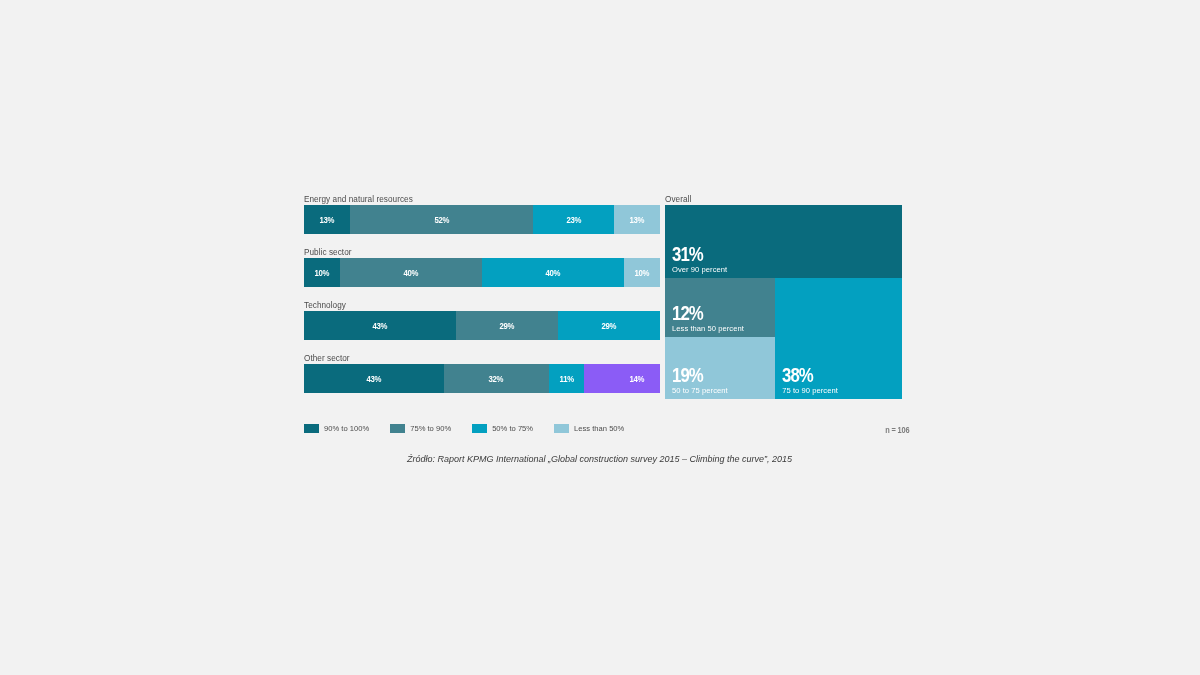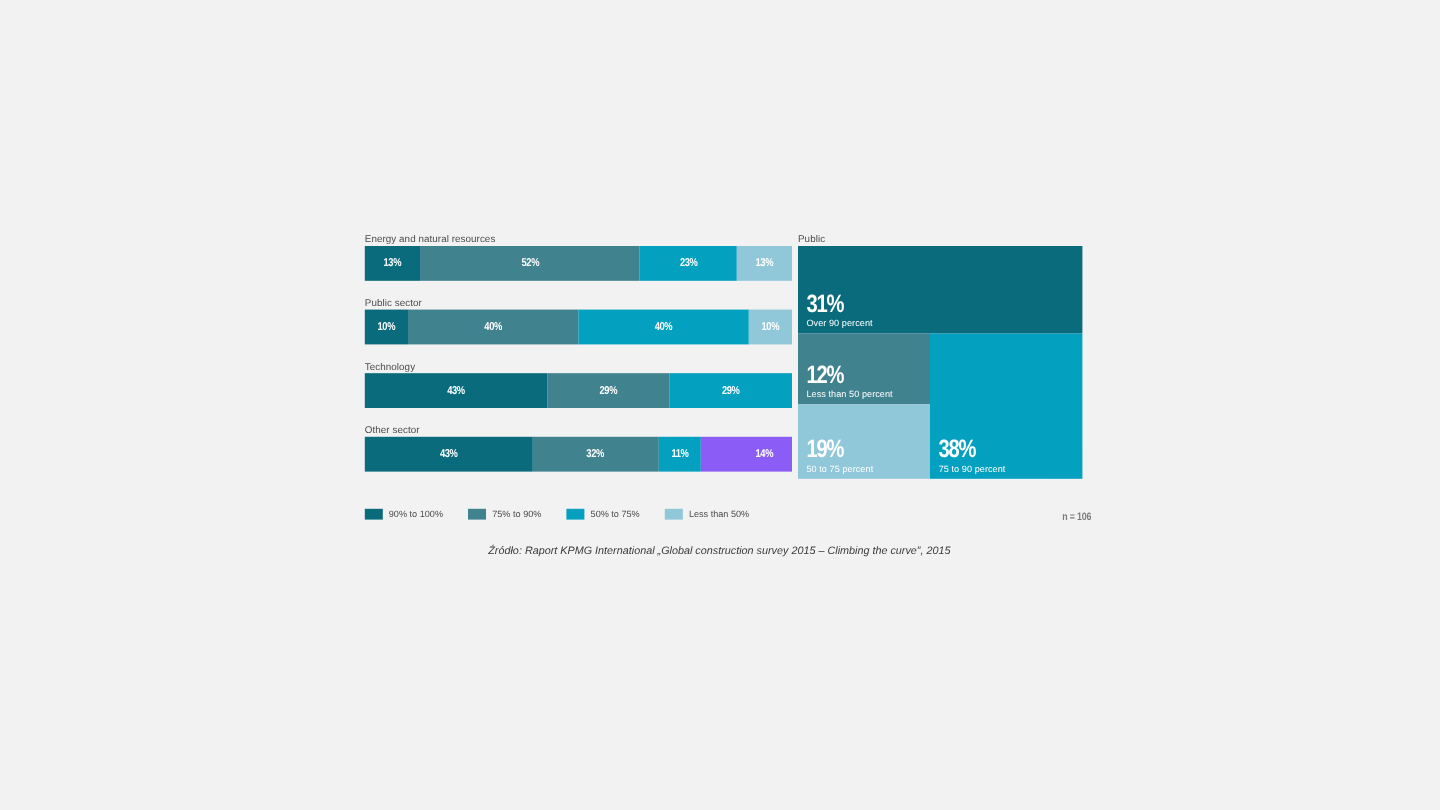--- a/index.html
+++ b/index.html
@@ -262,21 +262,21 @@
               <span class="seg-label">11%</span>
             </div>
             <div class="seg" style="flex: 14 0 0px; background: #8b5cf6; padding-left: 30px;">
               <span class="seg-label">14%</span>
             </div>
           </div>
         </div>
       </div>
 
     <div class="panel-right">
-      <div class="overall-label">Public</div>
+      <div class="overall-label">Overall</div>
       <div class="treemap">
 
       <div class="tile" style="left: 0%; top: 0%; width: 100%; height: 37.5%; background: rgb(10, 107, 125);">
             <div class="tile-inner">
               <span class="tile-value">31%</span>
               <span class="tile-name">Over 90 percent</span>
             </div>
           </div>
           <div class="tile" style="left: 0%; top: 37.5%; width: 46.5%; height: 30.5%; background: rgb(65, 130, 143);">
             <div class="tile-inner">

